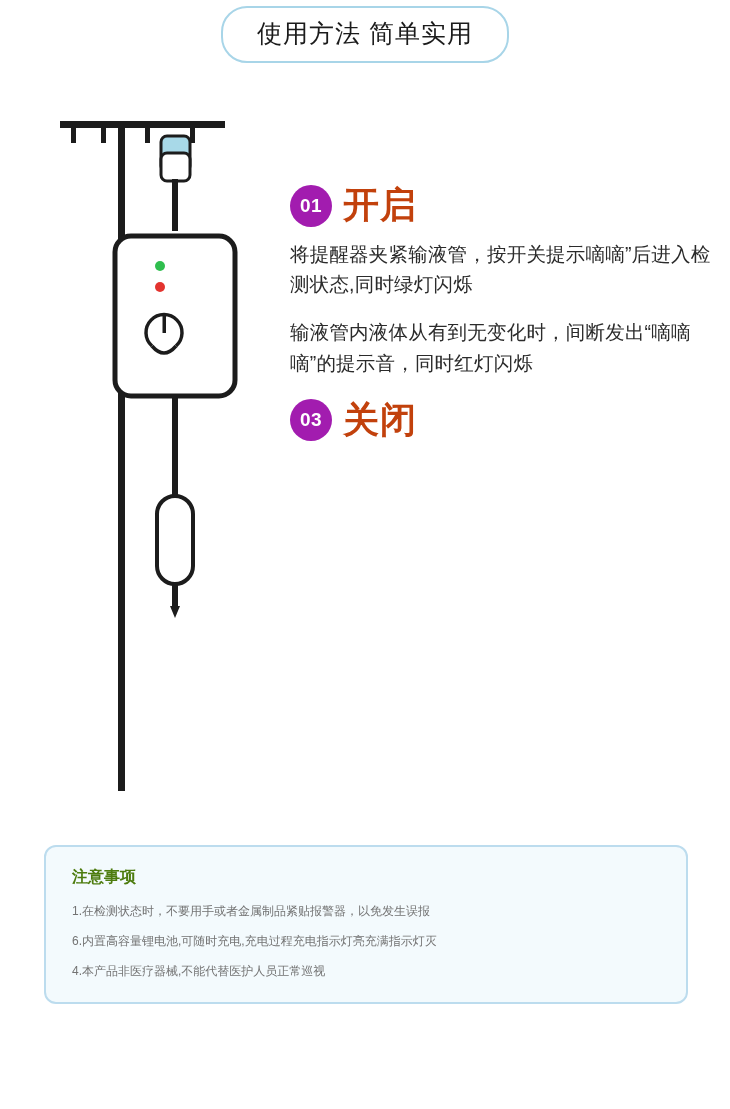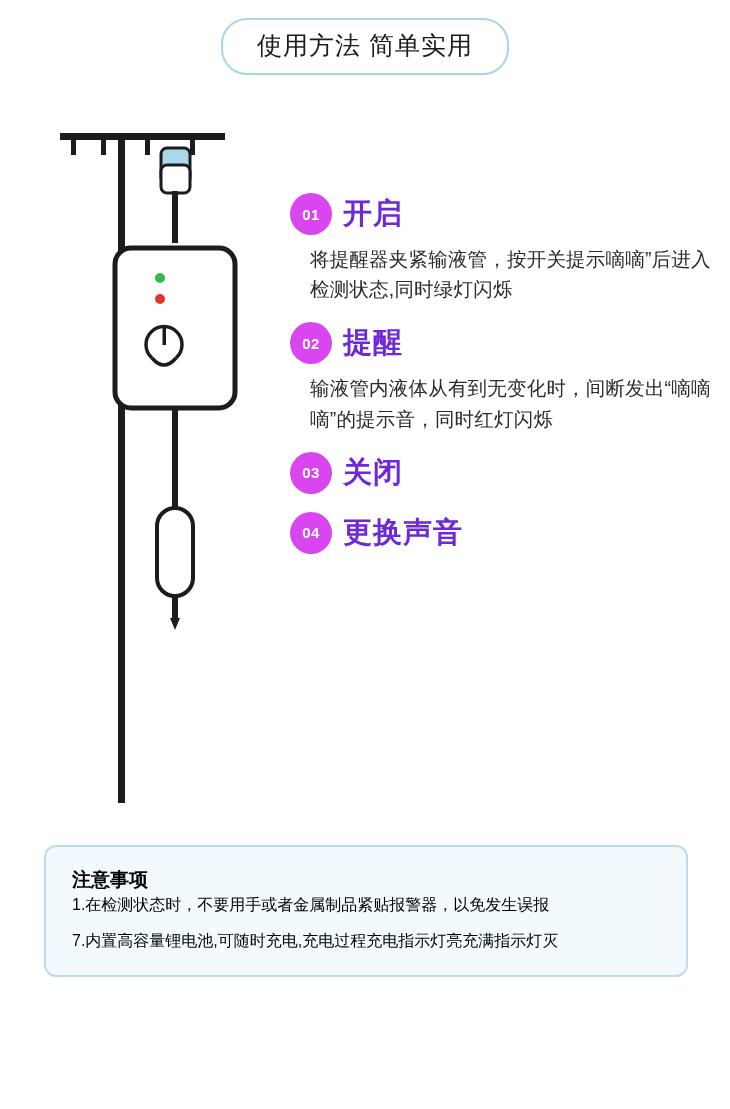--- a/index.html
+++ b/index.html
@@ -14,21 +14,21 @@
     color: #1c1c1c;
     position: relative;
     overflow: hidden;
   }
 
   
   .header-wrap {
     width: 100%;
     display: flex;
     justify-content: center;
-    padding-top: 18px;
+    padding-top: 6px;
     box-sizing: border-box;
   }
   .header-pill {
     border: 2px solid #a8d5e8;
     border-radius: 26px;
     padding: 9px 34px 11px 34px;
     font-size: 25px;
     letter-spacing: 1px;
     color: #1b1b1b;
     background: #ffffff;
@@ -68,66 +68,65 @@
   .step-head {
     display: flex;
     align-items: center;
     gap: 11px;
     margin-bottom: 9px;
   }
   .badge {
     width: 42px;
     height: 42px;
     border-radius: 50%;
-    background: #d946ef;
+    background: #a21caf;
     color: #ffffff;
-    font-size: 15px;
+    font-size: 19px;
     font-weight: bold;
     display: flex;
     align-items: center;
     justify-content: center;
     flex: 0 0 42px;
     letter-spacing: 0.5px;
   }
   .step-title {
-    font-size: 29px;
+    font-size: 36px;
     font-weight: bold;
-    color: #6d28d9;
+    color: #c2410c;
     letter-spacing: 1px;
     font-family: Liberation Serif, serif;
   }
   .step-body {
     font-size: 19.5px;
     line-height: 1.55;
     color: #2b2b2b;
     letter-spacing: 0.2px;
-    margin-left: 20px;
   }
 
   
   .notes {
     position: absolute;
     left: 44px;
     top: 845px;
     width: 644px;
     box-sizing: border-box;
     border: 2px solid #bcdcee;
     border-radius: 12px;
     background: #f3fafd;
     padding: 20px 26px 22px 26px;
   }
   .notes-title {
-    font-size: 19px;
+    font-size: 16px;
     font-weight: bold;
-    color: #000000;
-    margin-bottom: 0;
+    color: #4d7c0f;
+    margin-bottom: 14px;
   }
   .note-item {
-    font-size: 16px;
-    color: #000000;
+    font-size: 12px;
+    color: #737373;
     line-height: 1.5;
     margin-bottom: 12px;
   }
   .note-item:last-child { margin-bottom: 0; }
 </style>
 </head>
 <body>
 
 <div class="header-wrap">
   <div class="header-pill">使用方法 简单实用</div>
@@ -177,41 +176,34 @@
 
     <div class="step">
       <div class="step-head">
         <div class="badge">01</div>
         <div class="step-title">开启</div>
       </div>
       <div class="step-body">将提醒器夹紧输液管，按开关提示嘀嘀”后进入检测状态,同时绿灯闪烁</div>
     </div>
 
     <div class="step">
-      <div class="step-head">
-        <div class="badge">02</div>
-        <div class="step-title">提醒</div>
-      </div>
       <div class="step-body">输液管内液体从有到无变化时，间断发出“嘀嘀嘀”的提示音，同时红灯闪烁</div>
     </div>
 
     <div class="step">
       <div class="step-head">
         <div class="badge">03</div>
         <div class="step-title">关闭</div>
       </div>
     </div>
 
     <div class="step">
-      <div class="step-head">
-        <div class="badge">04</div>
-        <div class="step-title">更换声音</div>
-      </div>
     </div>
 
   </div>
 </div>
 
 <div class="notes">
   <div class="notes-title">注意事项</div>
   <div class="note-item">1.在检测状态时，不要用手或者金属制品紧贴报警器，以免发生误报</div>
-  <div class="note-item">7.内置高容量锂电池,可随时充电,充电过程充电指示灯亮充满指示灯灭</div>
+  <div class="note-item">6.内置高容量锂电池,可随时充电,充电过程充电指示灯亮充满指示灯灭</div>
+  <div class="note-item">4.本产品非医疗器械,不能代替医护人员正常巡视</div>
 </div>
 
 </body></html>

